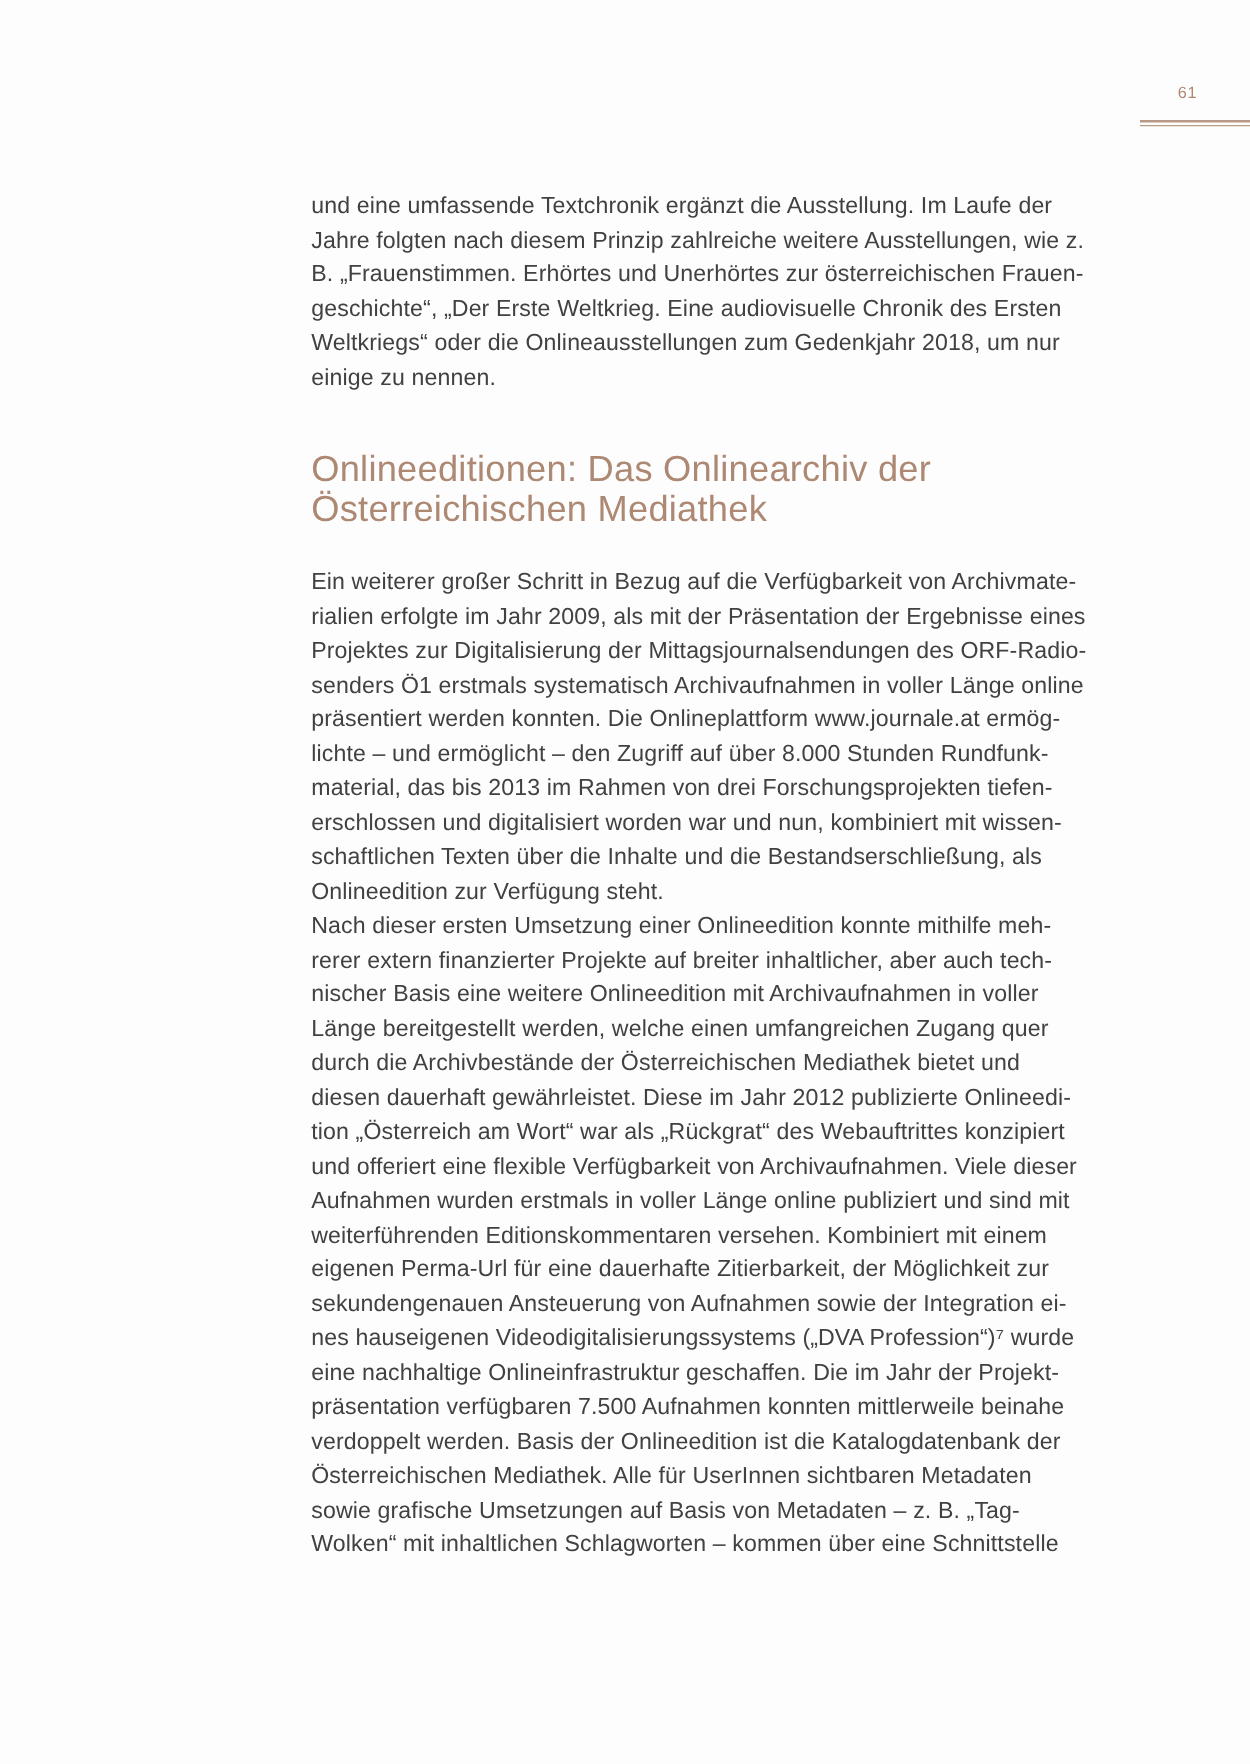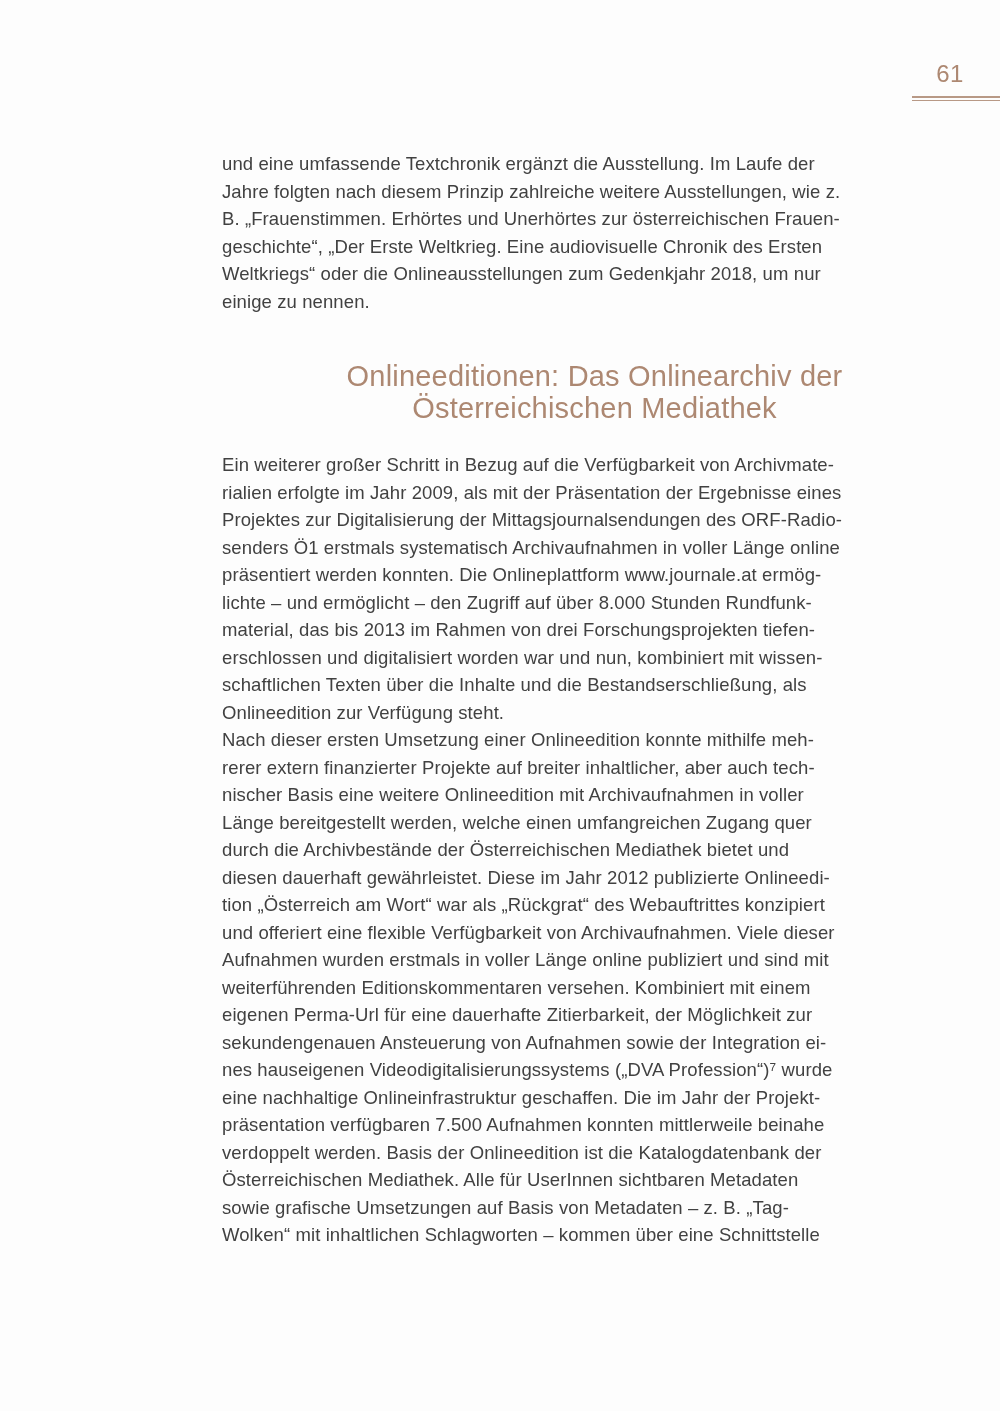--- a/index.html
+++ b/index.html
@@ -20,59 +20,58 @@
     font-family: "Liberation Sans", sans-serif;
   }
   .page-header {
     position: absolute;
     top: 0;
     right: 0;
     width: 88px;
   }
   .page-number {
     margin-top: 64px;
-    font-size: 24px;
+    font-size: 13px;
     line-height: 19px;
     color: var(--accent);
     text-align: center;
     padding-right: 12px;
     font-weight: 400;
     letter-spacing: 0.5px;
   }
   .header-rule {
     margin-top: 13px;
     height: 2px;
     border-top: 2px solid var(--accent);
     border-bottom: 1px solid var(--accent);
     opacity: 0.85;
   }
   .content {
     position: absolute;
-    left: 222px;
+    left: 249px;
     top: 150px;
     width: 745px;
   }
   .body-text {
     margin: 0;
     font-size: 18.5px;
     line-height: 27.5px;
     color: var(--text);
     white-space: pre-line;
     letter-spacing: 0.1px;
     font-weight: 400;
   }
   .section-heading {
     margin: 46px 0 27px 0;
     font-size: 29px;
     line-height: 31.5px;
     font-weight: 400;
     color: var(--accent);
     white-space: pre-line;
     letter-spacing: 0.2px;
-    text-align: center;
   }
   .para-gap {
   }
 </style>
 </head>
 <body>
 
 <div class="page-header">
   <div class="page-number">61</div>
   <div class="header-rule"></div>

